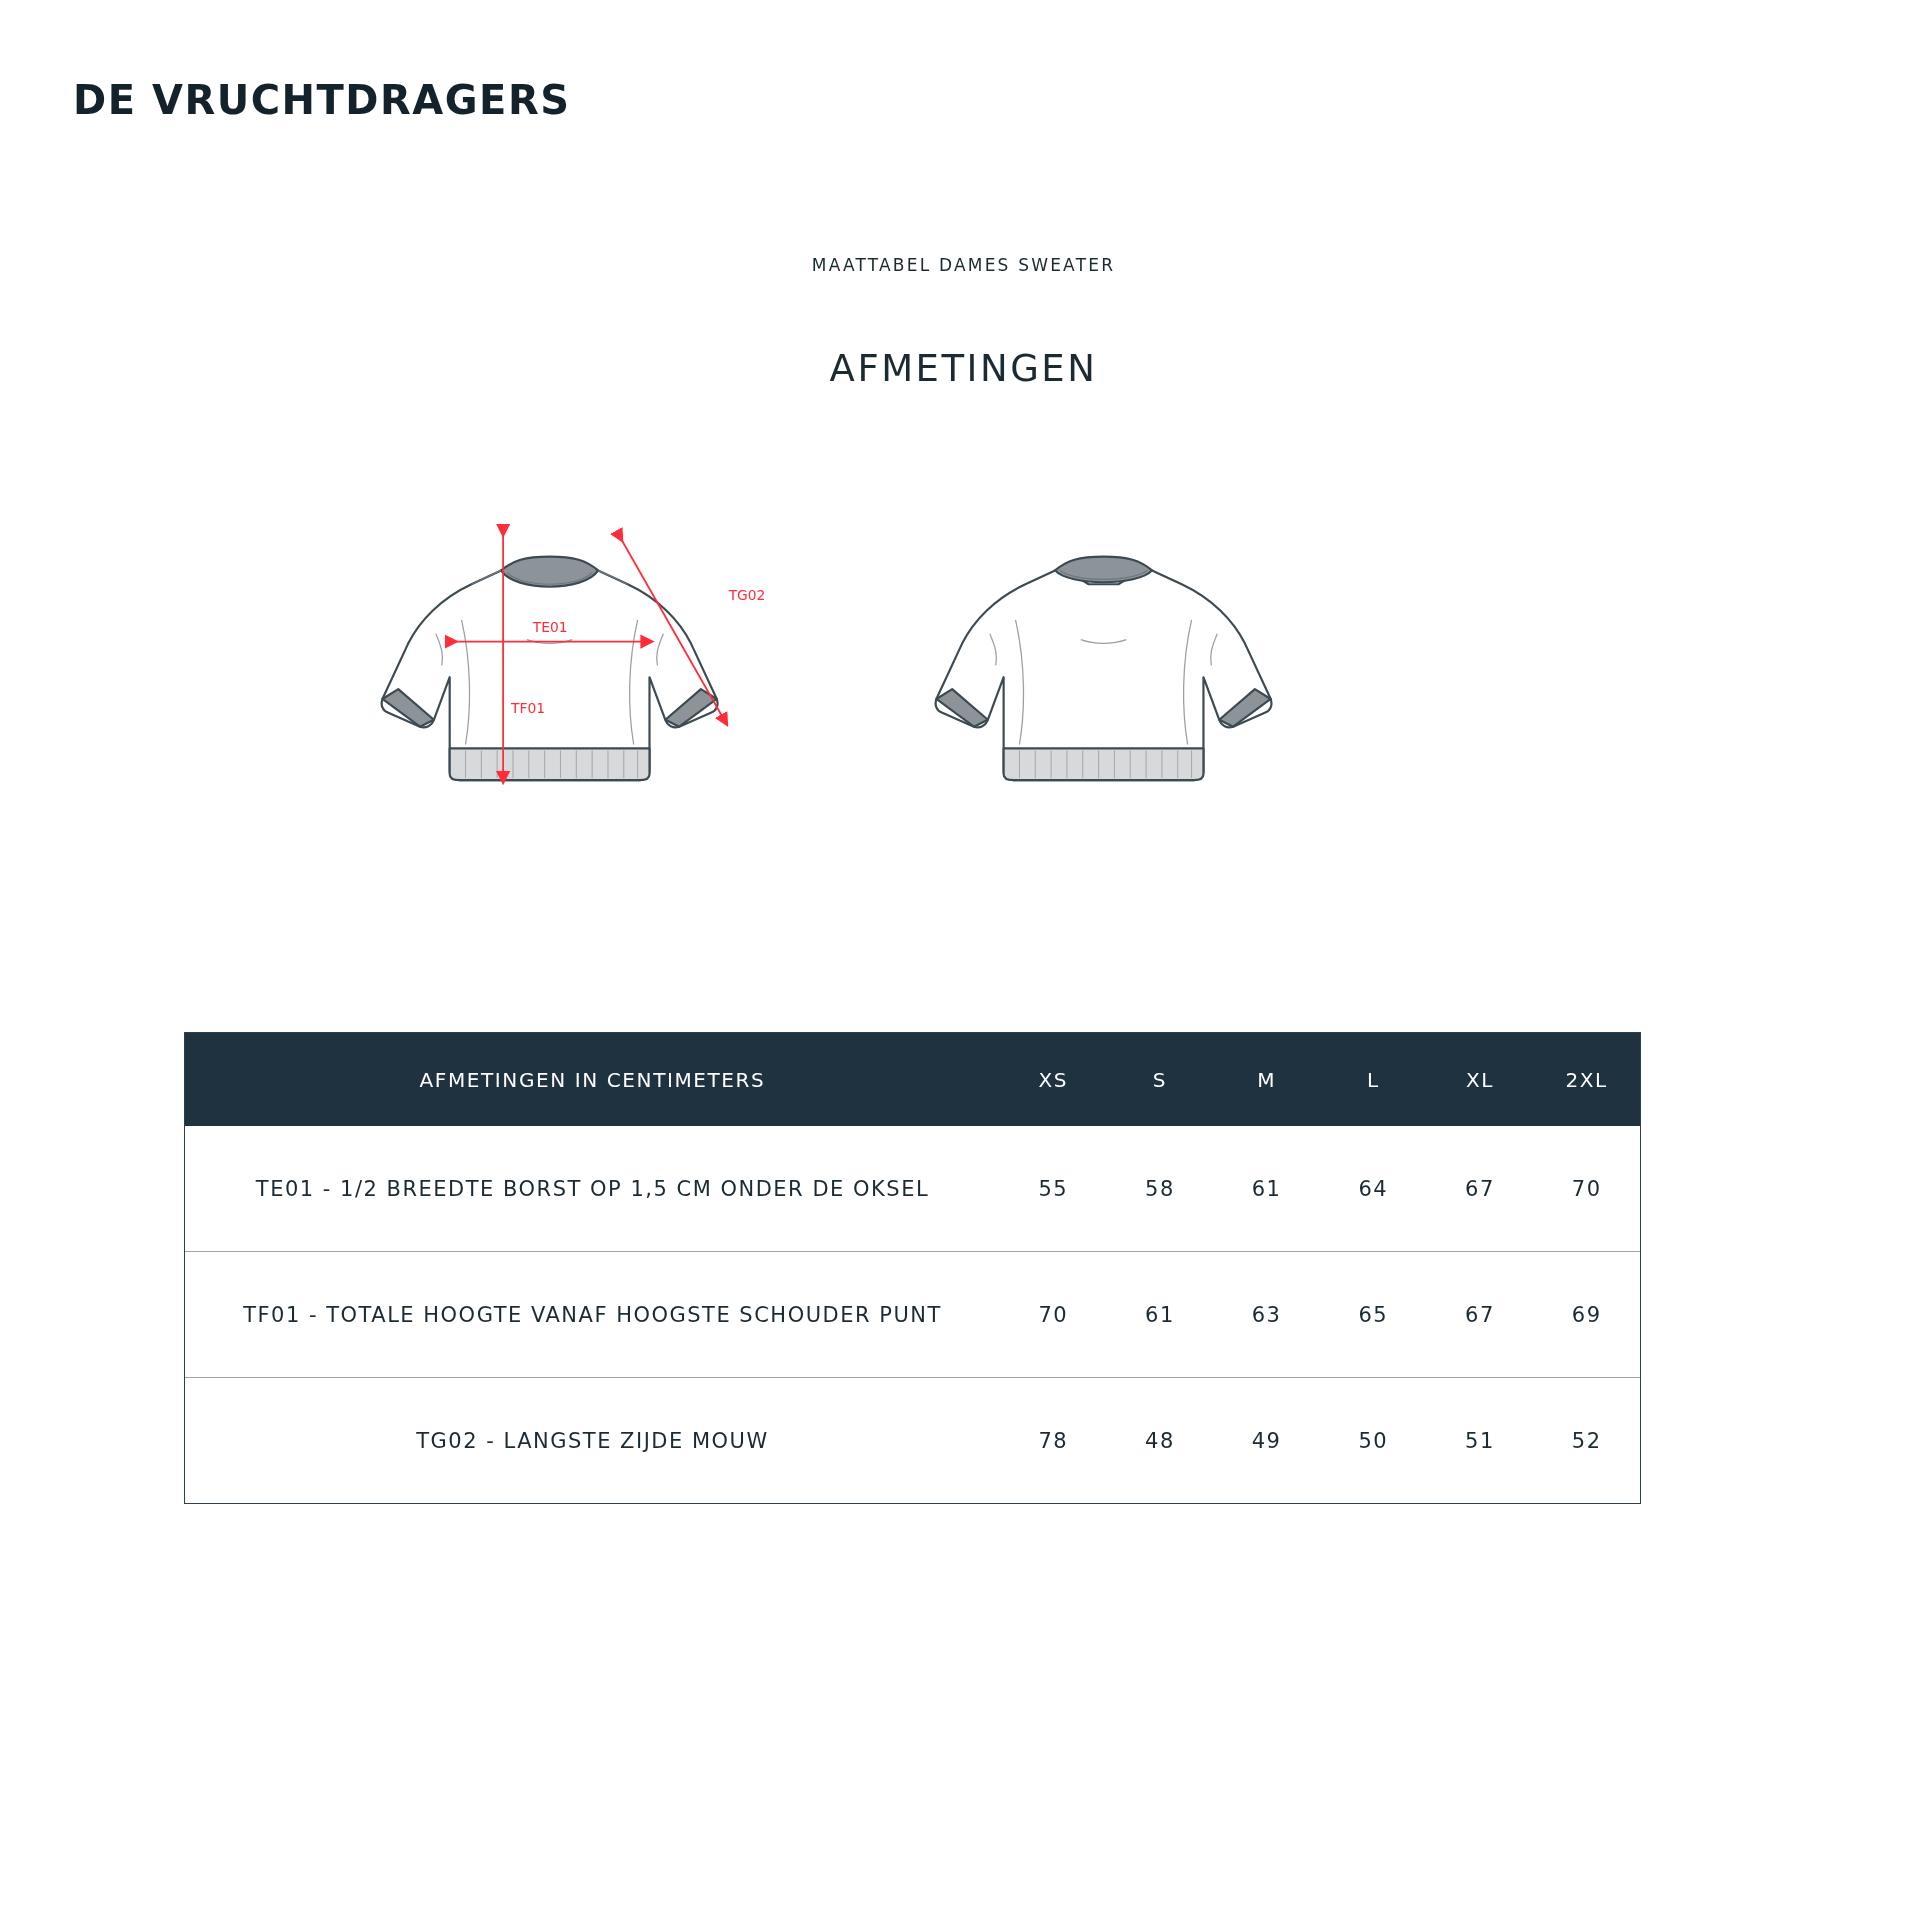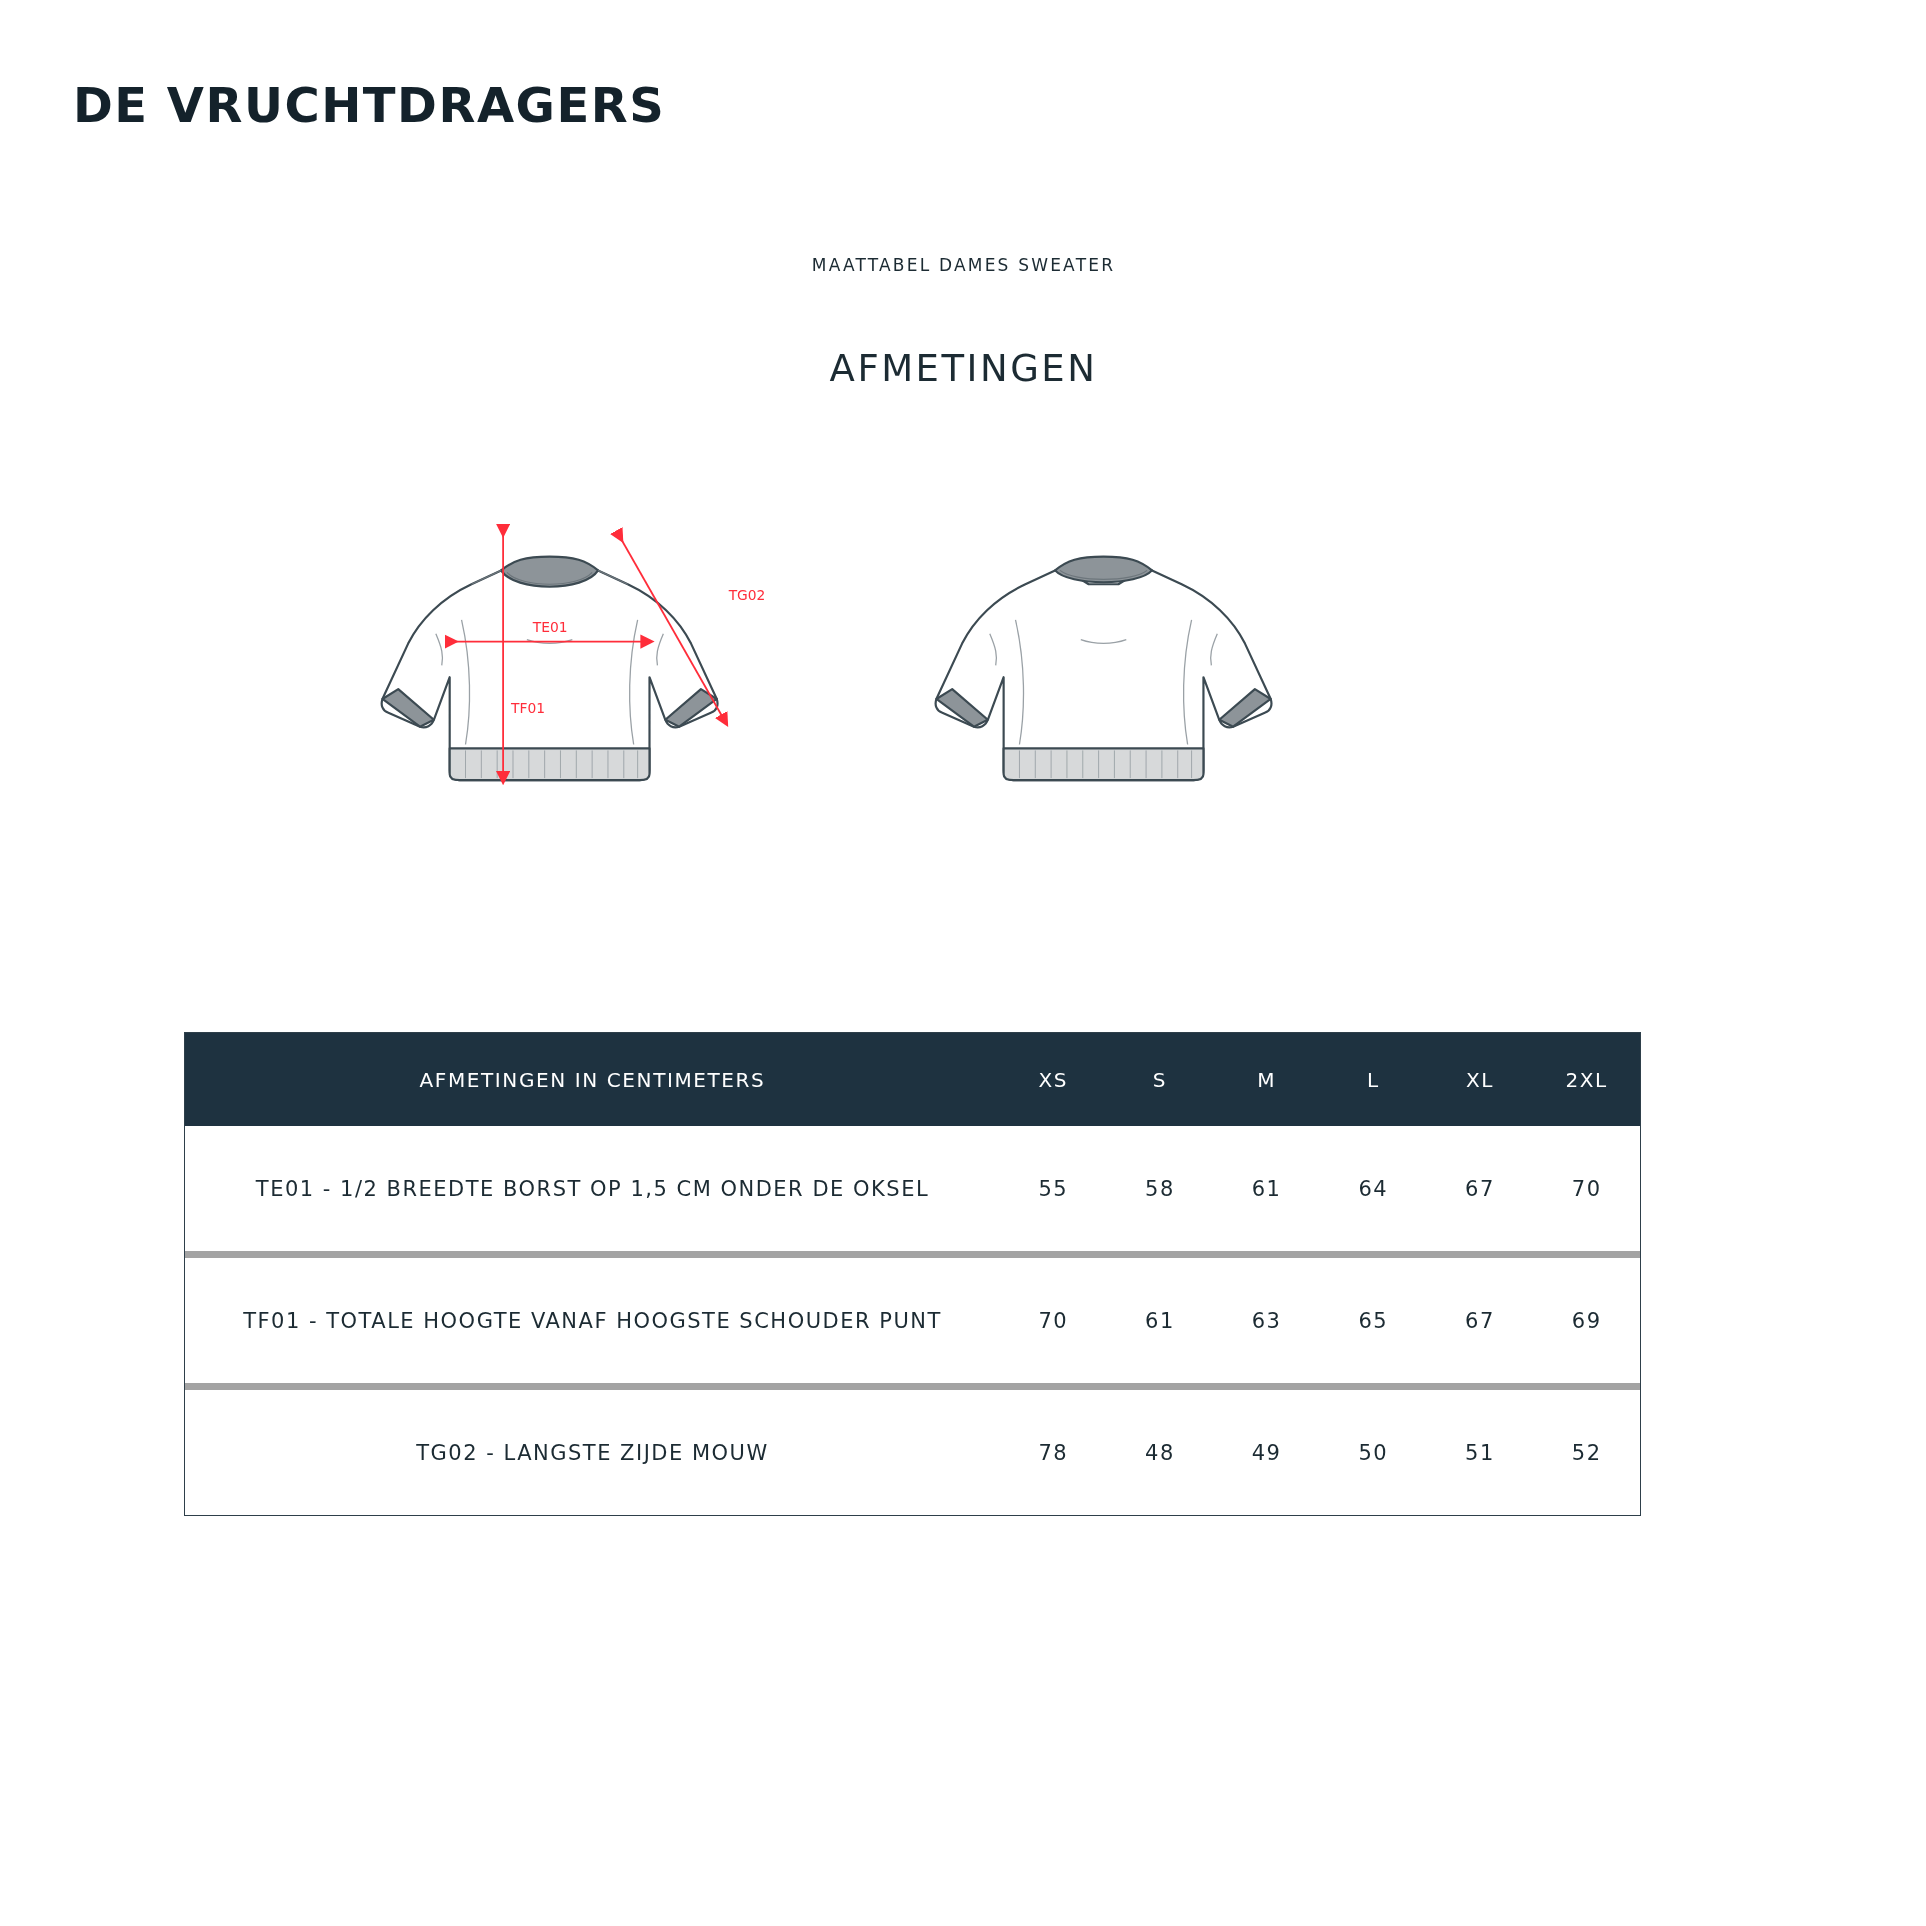--- a/index.html
+++ b/index.html
@@ -14,21 +14,21 @@
     color: #1c2b33;
     position: relative;
     overflow: hidden;
   }
   .brand {
     position: absolute;
     left: 73px;
     top: 77px;
     font-family: "DejaVu Sans", sans-serif;
     font-weight: bold;
-    font-size: 48px;
+    font-size: 40px;
     letter-spacing: 1.5px;
     color: #14222b;
   }
   .doc-title {
     position: absolute;
     left: 0;
     right: 0;
     top: 255px;
     text-align: center;
     font-size: 17px;
@@ -78,21 +78,21 @@
     vertical-align: middle;
   }
   table.size-table thead th.desc-col {
     text-align: center;
   }
   table.size-table tbody td {
     height: 123px;
     font-size: 21px;
     letter-spacing: 1.5px;
     color: #1c2b33;
-    border-top: 7px solid #a3a3a3;
+    border-top: 1px solid #a3a3a3;
     text-align: center;
     vertical-align: middle;
   }
   table.size-table tbody tr:first-child td {
     border-top: none;
   }
   table.size-table td.desc-col {
     padding-left: 10px;
     padding-right: 10px;
   }

